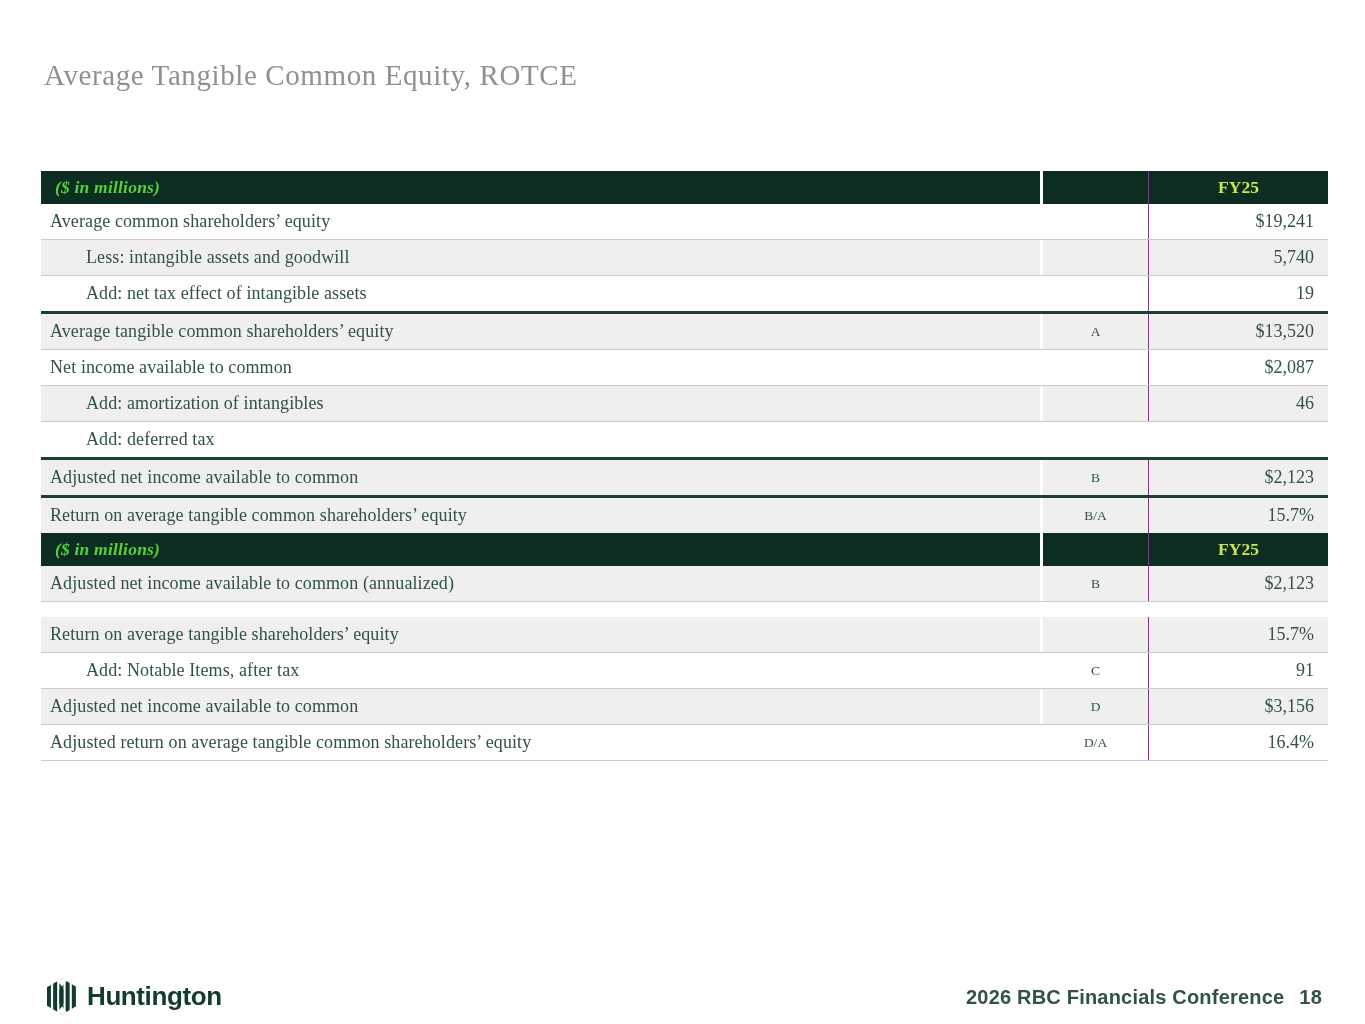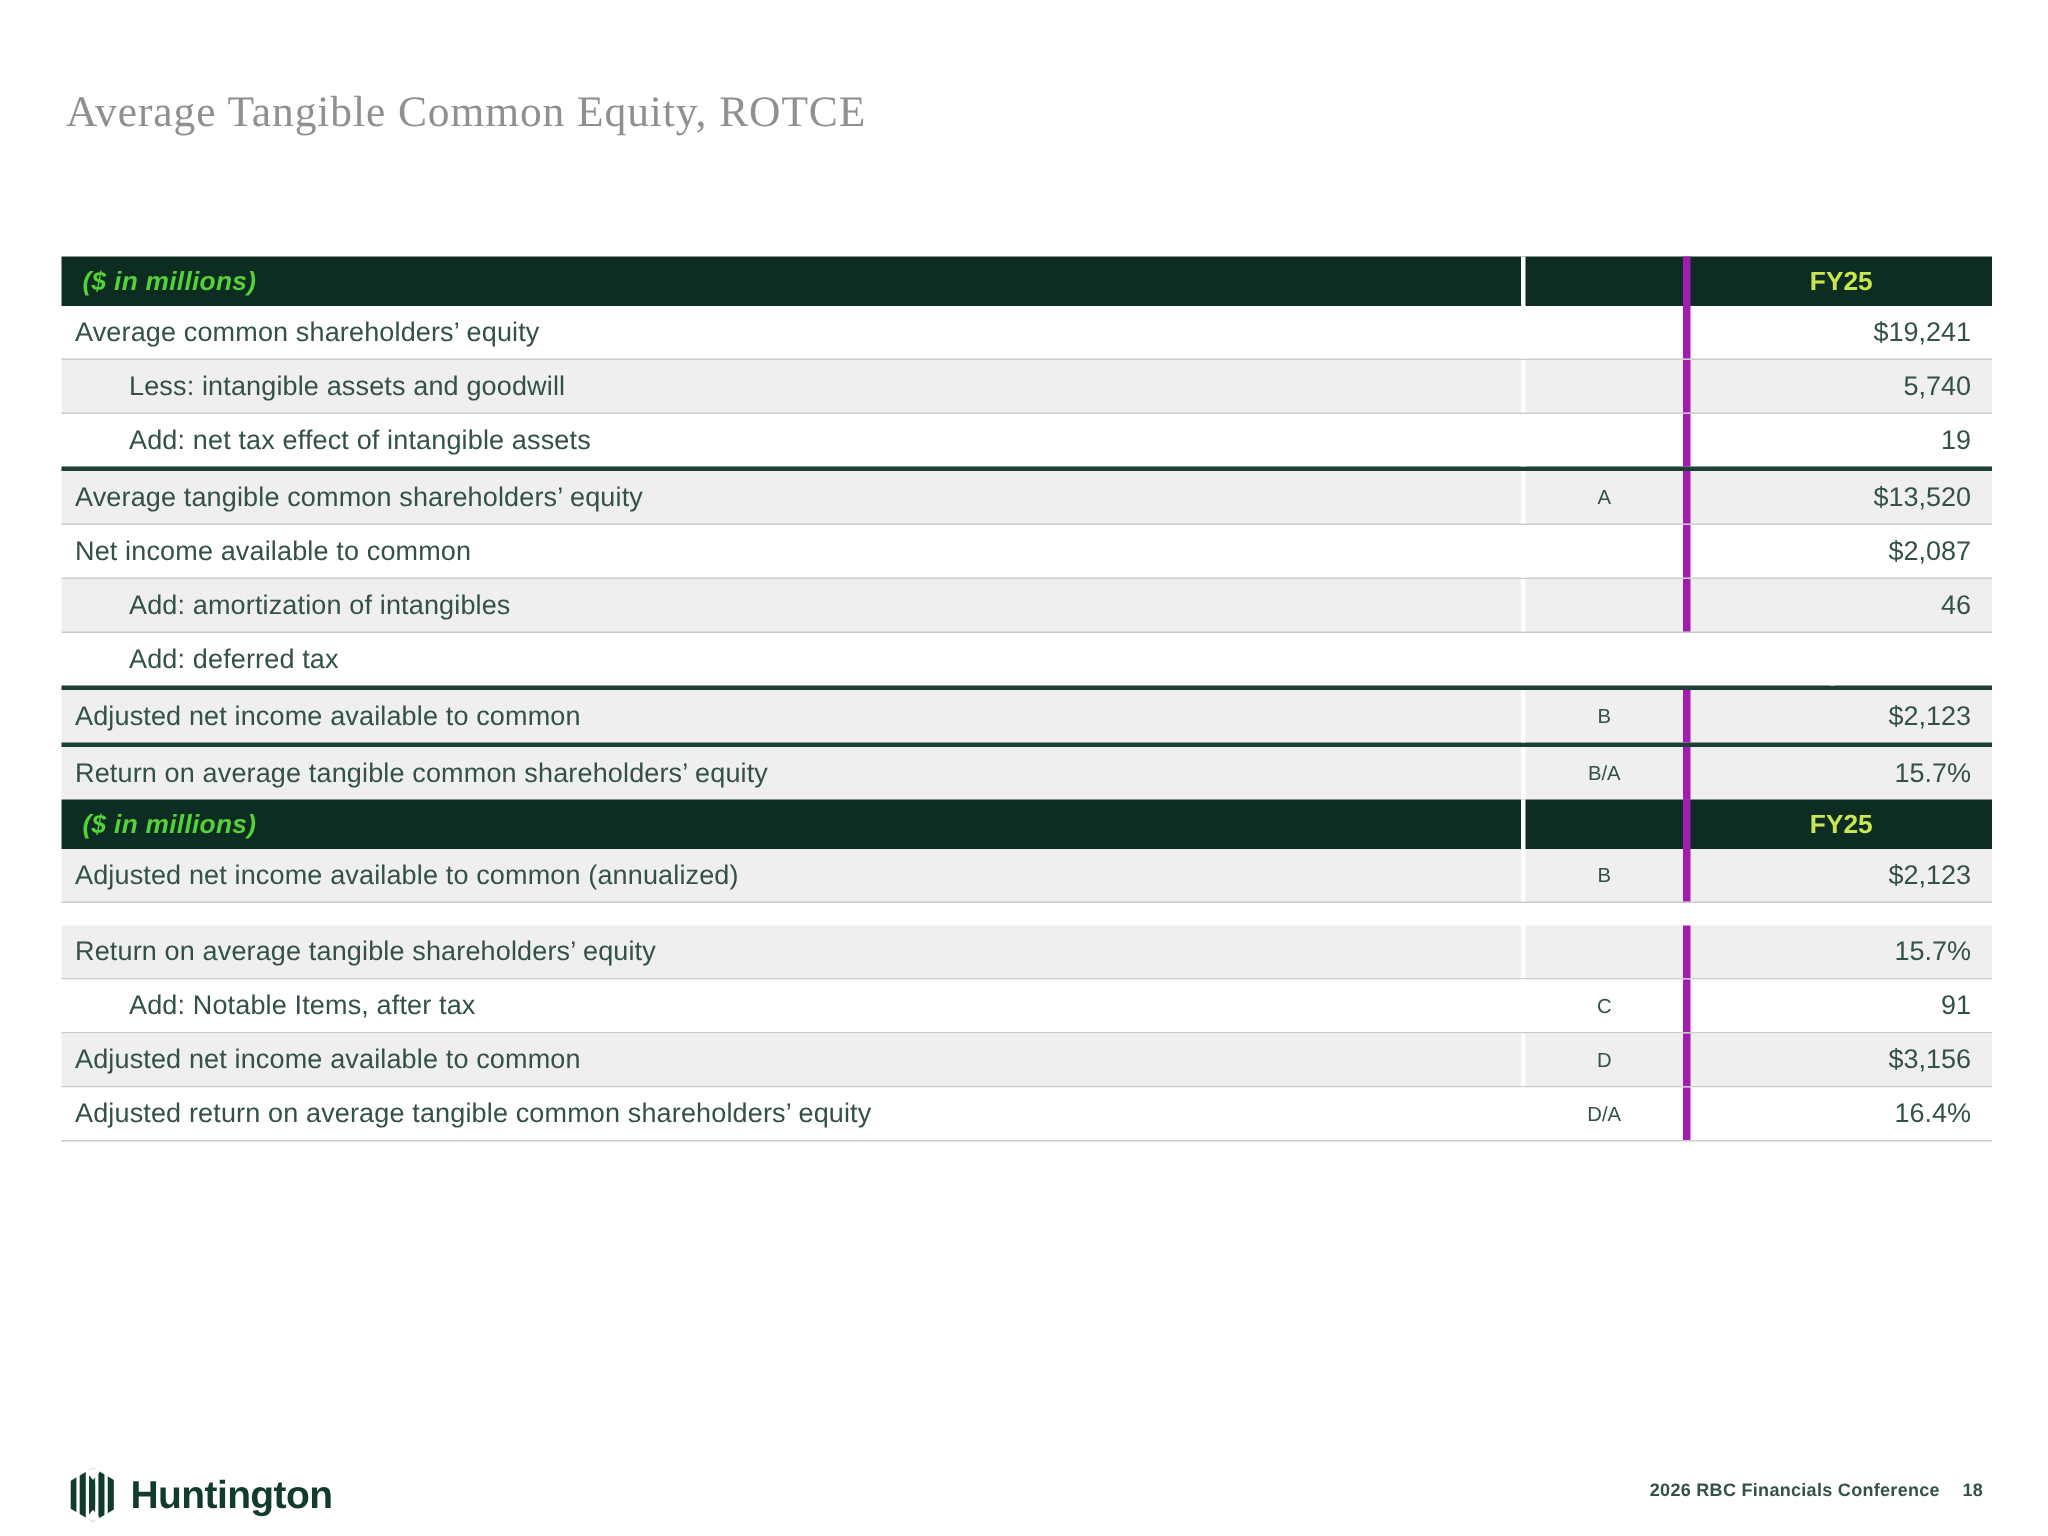--- a/index.html
+++ b/index.html
@@ -14,56 +14,56 @@
     font-size:36px;font-weight:700;line-height:1.08;color:var(--title_green);
     letter-spacing:0.2px;
   }
   .page-subtitle{
     margin:4px 0 0 0;font-family:"Liberation Serif","DejaVu Serif",serif;
     font-size:29px;font-weight:400;line-height:1.1;color:var(--subtitle_gray);
     letter-spacing:0.6px;
   }
   
   .recon-table{position:absolute;left:41px;top:171px;width:1287px;}
-  .trow{display:flex;align-items:stretch;min-height:35px;background:#ffffff;}
+  .trow{display:flex;align-items:stretch;min-height:35px;background:#ffffff;font-family:Liberation Serif, serif;}
   .trow.shade-gray{background:var(--row_gray);}
   .trow.thead{background:var(--header_bg);min-height:33px;}
   .trow.thick-top{border-top:3px solid var(--thick_border);}
   .trow.thin-bottom{border-bottom:1px solid var(--thin_border);}
   .trow.gap-before{margin-top:15px;}
   .c-label,.c-ref,.c-value{display:flex;align-items:center;box-sizing:border-box;}
   .c-label{
     flex:1;justify-content:flex-start;padding-left:9px;
     font-size:18px;color:var(--body_text);letter-spacing:0.1px;
   }
   .c-label.indent{padding-left:45px;}
   .c-ref{
     width:108px;justify-content:center;border-left:3px solid #ffffff;
     font-size:13.5px;color:var(--body_text);
   }
   .c-value{
-    width:206px;justify-content:flex-end;border-left:5px solid #a21caf;
+    width:180px;justify-content:flex-end;border-left:1px solid #a21caf;
     padding-right:14px;font-size:18px;color:var(--body_text);
   }
   .thead .c-label{
     font-size:17.5px;font-style:italic;font-weight:700;
     color:var(--header_label_green);padding-left:14px;letter-spacing:0.2px;
   }
   .thead .c-value{
     justify-content:center;padding-right:0;
     font-size:17.5px;font-weight:700;color:var(--header_value_green);
   }
   
   .footer-logo{position:absolute;left:45px;top:978px;display:flex;align-items:center;gap:8px;}
   .wordmark{
     font-size:26px;font-weight:700;color:var(--logo_green);letter-spacing:-0.4px;
   }
   .footer-right{
     position:absolute;right:43px;top:986px;display:flex;align-items:flex-end;
-    font-size:12px;color:var(--body_text);font-weight:600;letter-spacing:0.2px;
+    font-size:20px;color:var(--body_text);font-weight:600;letter-spacing:0.2px;
   }
   .footer-page{margin-left:15px;}
 </style>
 </head>
 <body>
 
 <div class="slide">
 
   <div class="titles">
     <h2 class="page-subtitle">Average Tangible Common Equity, ROTCE</h2>

